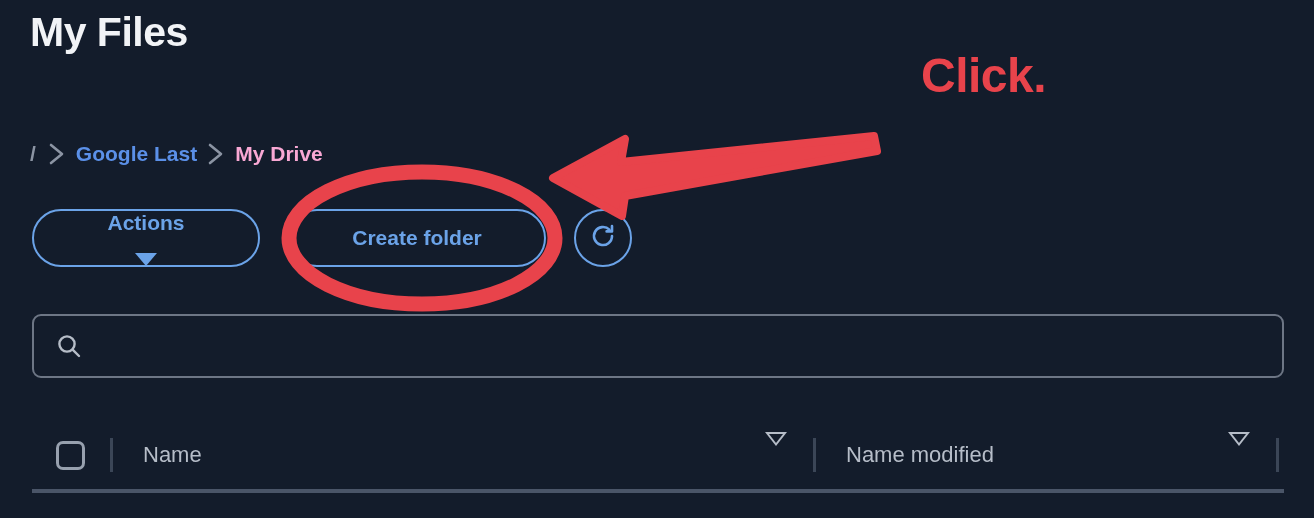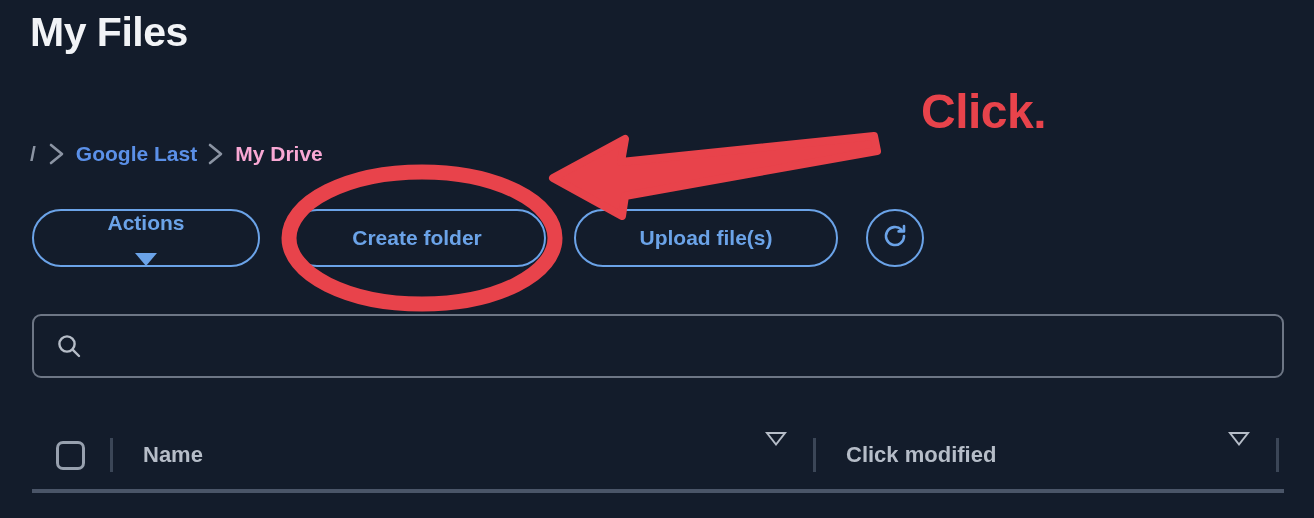--- a/index.html
+++ b/index.html
@@ -178,21 +178,21 @@
     flex: none;
   }
   .th-col {
     display: flex;
     align-items: center;
     height: 100%;
     box-sizing: border-box;
   }
   .th-col .th-label {
     font-size: 22px;
-    font-weight: bold;
+    font-weight: normal;
     color: #b6bdc8;
     padding-left: 30px;
     flex: 1;
     white-space: nowrap;
   }
   .th-col .sort-caret { padding-right: 26px; }
   .col-name { width: 700px; }
   .col-modified { width: 460px; }
   .tri-outline {
     width: 0; height: 0;
@@ -229,21 +229,20 @@
   }
   .click-label {
     position: absolute;
     left: 921px;
     top: 52px;
     font-size: 48px;
     font-weight: bold;
     color: #e8434b;
     line-height: 1;
     letter-spacing: -0.5px;
-    margin-top: 36px;
   }
 </style>
 </head>
 <body>
 
 <div id="app">
 
   <div class="page-title">My Files</div>
 
   <nav class="breadcrumb">
@@ -263,23 +262,20 @@
   </nav>
 
   <div class="toolbar">
     <div class="pill-btn btn-actions">
       <span>Actions</span>
       <span class="caret-down"></span>
     </div>
     <div class="pill-btn btn-create">
       <span>Create folder</span>
     </div>
-    <div class="pill-btn btn-upload">
-      <span>Upload file(s)</span>
-    </div>
     <div class="icon-btn">
       <span>
         <svg width="34" height="34" viewBox="0 0 34 34" fill="none">
           <path d="M26 17 A9 9 0 1 1 23.4 10.7" stroke="#6ba3e8" stroke-width="2.6" stroke-linecap="round" fill="none"></path>
           <path d="M26 7 L26 12.4 L20.6 12.4" stroke="#6ba3e8" stroke-width="2.6" stroke-linecap="round" stroke-linejoin="round" fill="none"></path>
         </svg>
       </span>
     </div>
   </div>
 
@@ -297,21 +293,21 @@
     <div class="th-checkbox-cell">
       <div class="checkbox"></div>
     </div>
     <div class="vdiv"></div>
     <div class="th-col col-name">
       <span class="th-label">Name</span>
       <span class="sort-caret"><span class="tri-outline"></span></span>
     </div>
     <div class="vdiv"></div>
     <div class="th-col col-modified">
-      <span class="th-label">Click modified</span>
+      <span class="th-label">Name modified</span>
       <span class="sort-caret"><span class="tri-outline"></span></span>
     </div>
     <div class="vdiv"></div>
   </div>
   <div class="head-divider"></div>
 
   <div class="annot-layer">
     <svg width="1314" height="518" viewBox="0 0 1314 518" style="position:absolute;left:0;top:0;">
 
       <ellipse cx="422" cy="238" rx="133" ry="66" fill="none" stroke="#e8434b" stroke-width="15"></ellipse>

